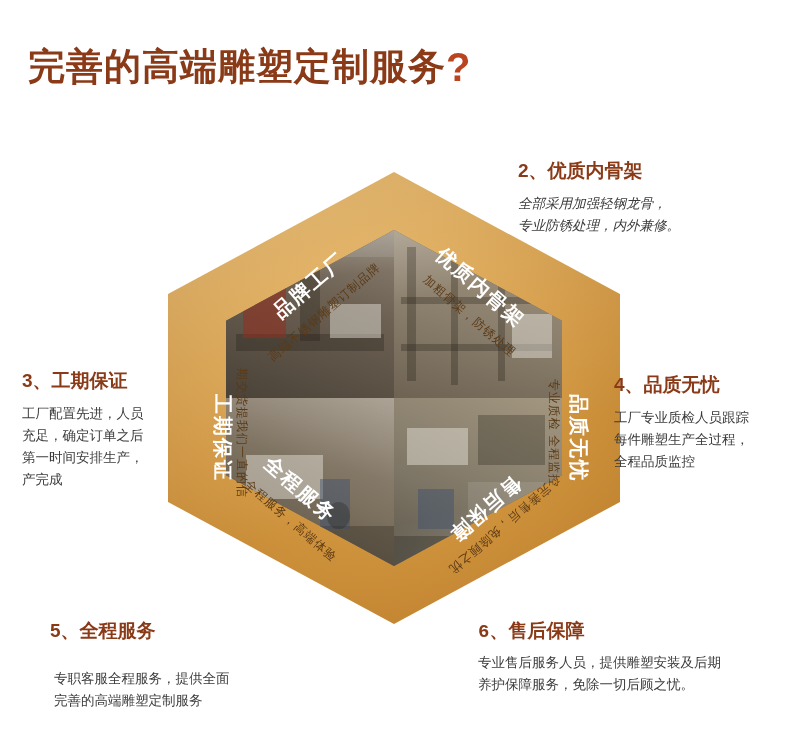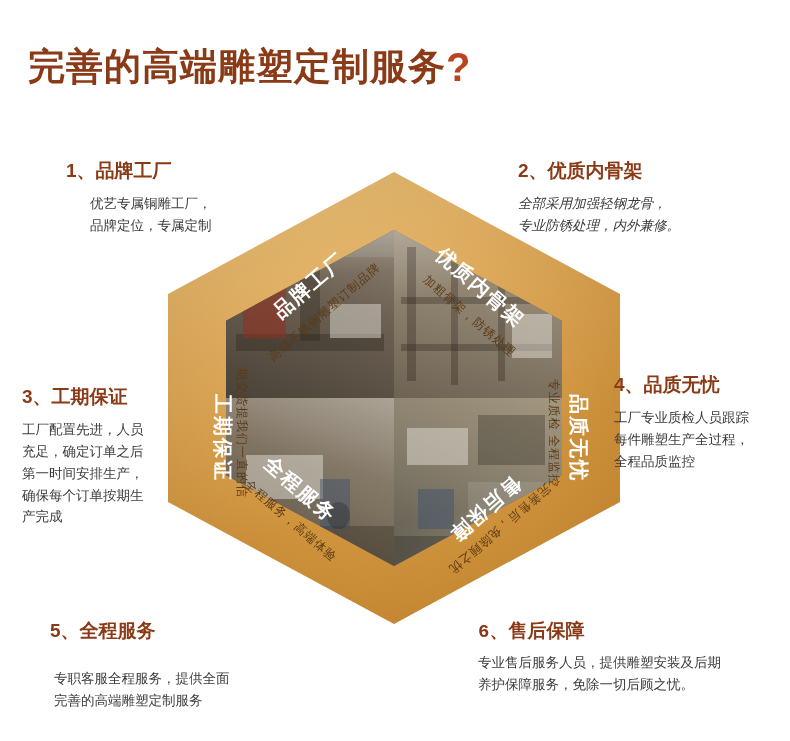--- a/index.html
+++ b/index.html
@@ -143,21 +143,21 @@
     font-size: 13.5px;
     line-height: 1.62;
     color: #3b3b3b;
   }
   .block .body div { white-space: nowrap; }
 
   .b1 { left: 66px;  top: 158px; }
   .b1 .body { padding-left: 24px; }
   .b2 { left: 518px; top: 158px; }
   .b2 .body { padding-left: 0px; font-style: italic; }
-  .b3 { left: 22px;  top: 384px; }
+  .b3 { left: 22px;  top: 368px; }
   .b4 { left: 614px; top: 372px; }
   .b5 { left: 50px;  top: 618px; }
   .b5 .body { padding-left: 4px; margin-top: 24px; }
   .b6 { left: 478px; top: 618px; font-family: Liberation Mono, monospace; }
   .b6 .body { padding-left: 0px; }
 </style>
 </head>
 <body>
 
 <div class="page">
@@ -260,49 +260,39 @@
 
       <text class="ring-title">
         <textPath href="#pL" startOffset="50%" text-anchor="middle">工期保证</textPath>
       </text>
       <text class="ring-sub">
         <textPath href="#pLsub" startOffset="50%" text-anchor="middle">按期交货提我们一直的信客</textPath>
       </text>
     </svg>
   </div>
 
-  <div class="block b1">
-    <div class="head">
-      <span>1、</span><span>品牌工厂</span>
-    </div>
-    <div class="body">
-      <div>优艺专属铜雕工厂，</div>
-      <div>品牌定位，专属定制</div>
-    </div>
-  </div>
 
   <div class="block b2">
     <div class="head">
       <span>2、</span><span>优质内骨架</span>
     </div>
     <div class="body">
       <div>全部采用加强轻钢龙骨，</div>
       <div>专业防锈处理，内外兼修。</div>
     </div>
   </div>
 
   <div class="block b3">
     <div class="head">
       <span>3、</span><span>工期保证</span>
     </div>
     <div class="body">
       <div>工厂配置先进，人员</div>
       <div>充足，确定订单之后</div>
       <div>第一时间安排生产，</div>
-      <div>确保每个订单按期生</div>
       <div>产完成</div>
     </div>
   </div>
 
   <div class="block b4">
     <div class="head">
       <span>4、</span><span>品质无忧</span>
     </div>
     <div class="body">
       <div>工厂专业质检人员跟踪</div>

